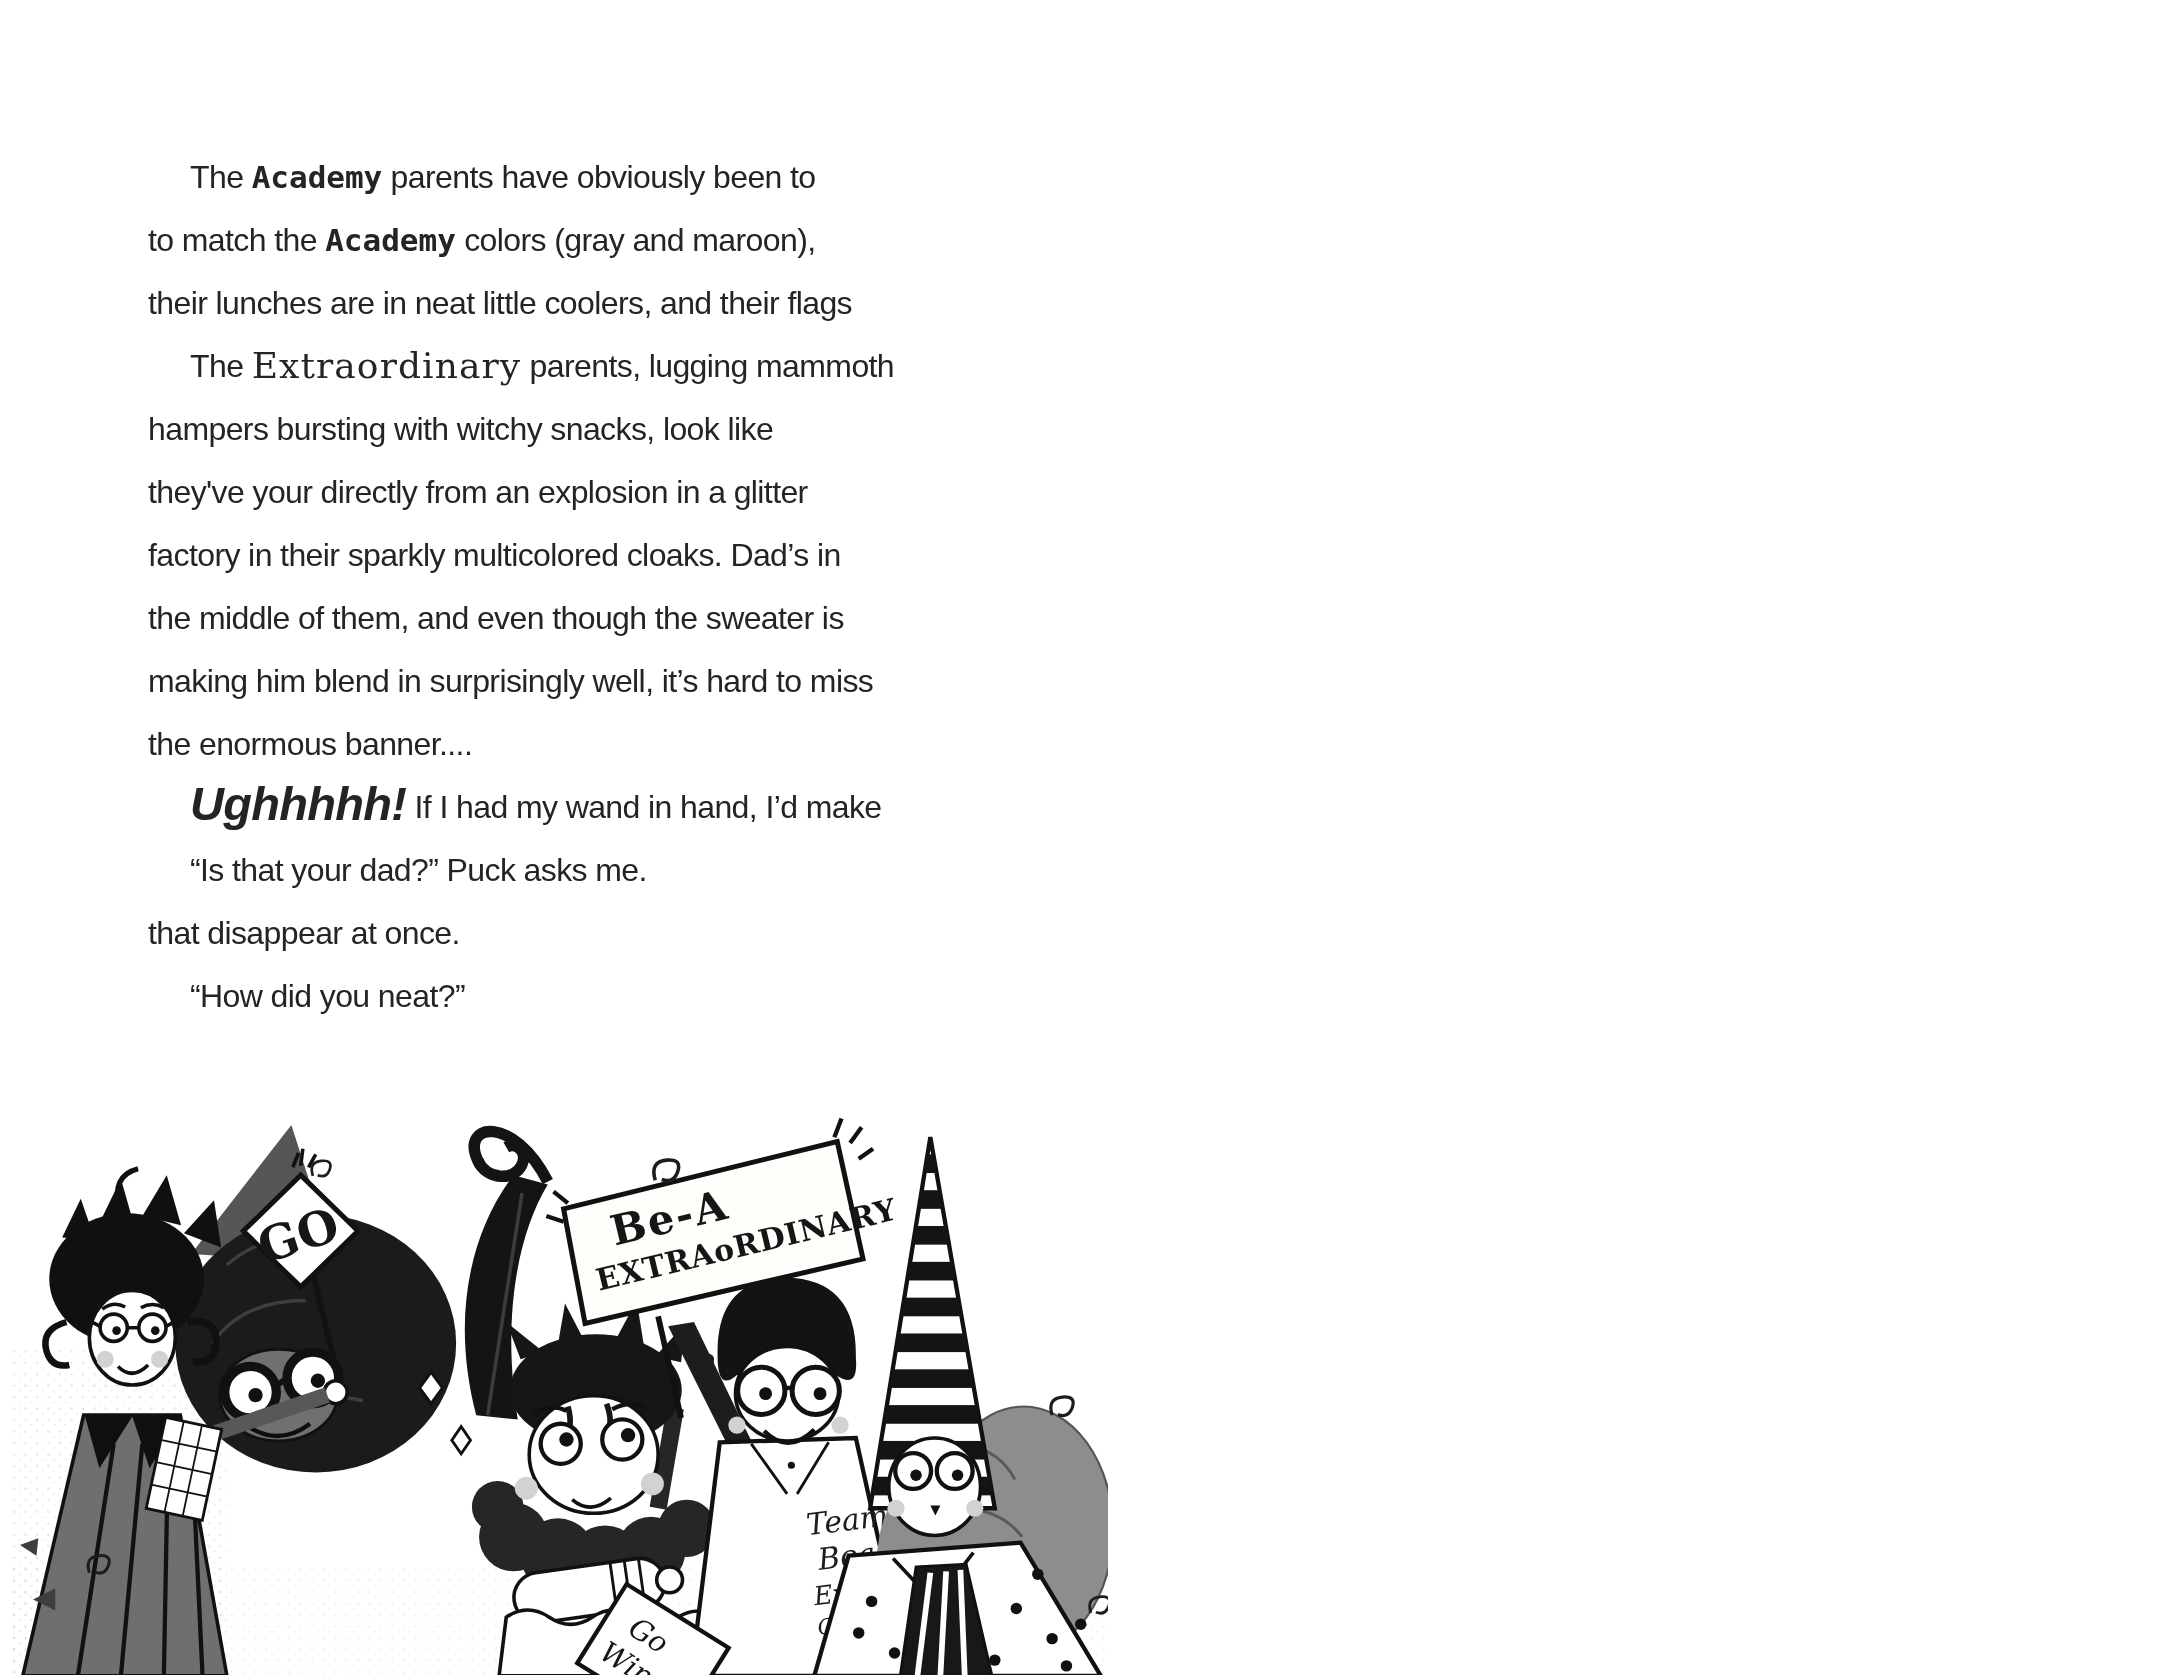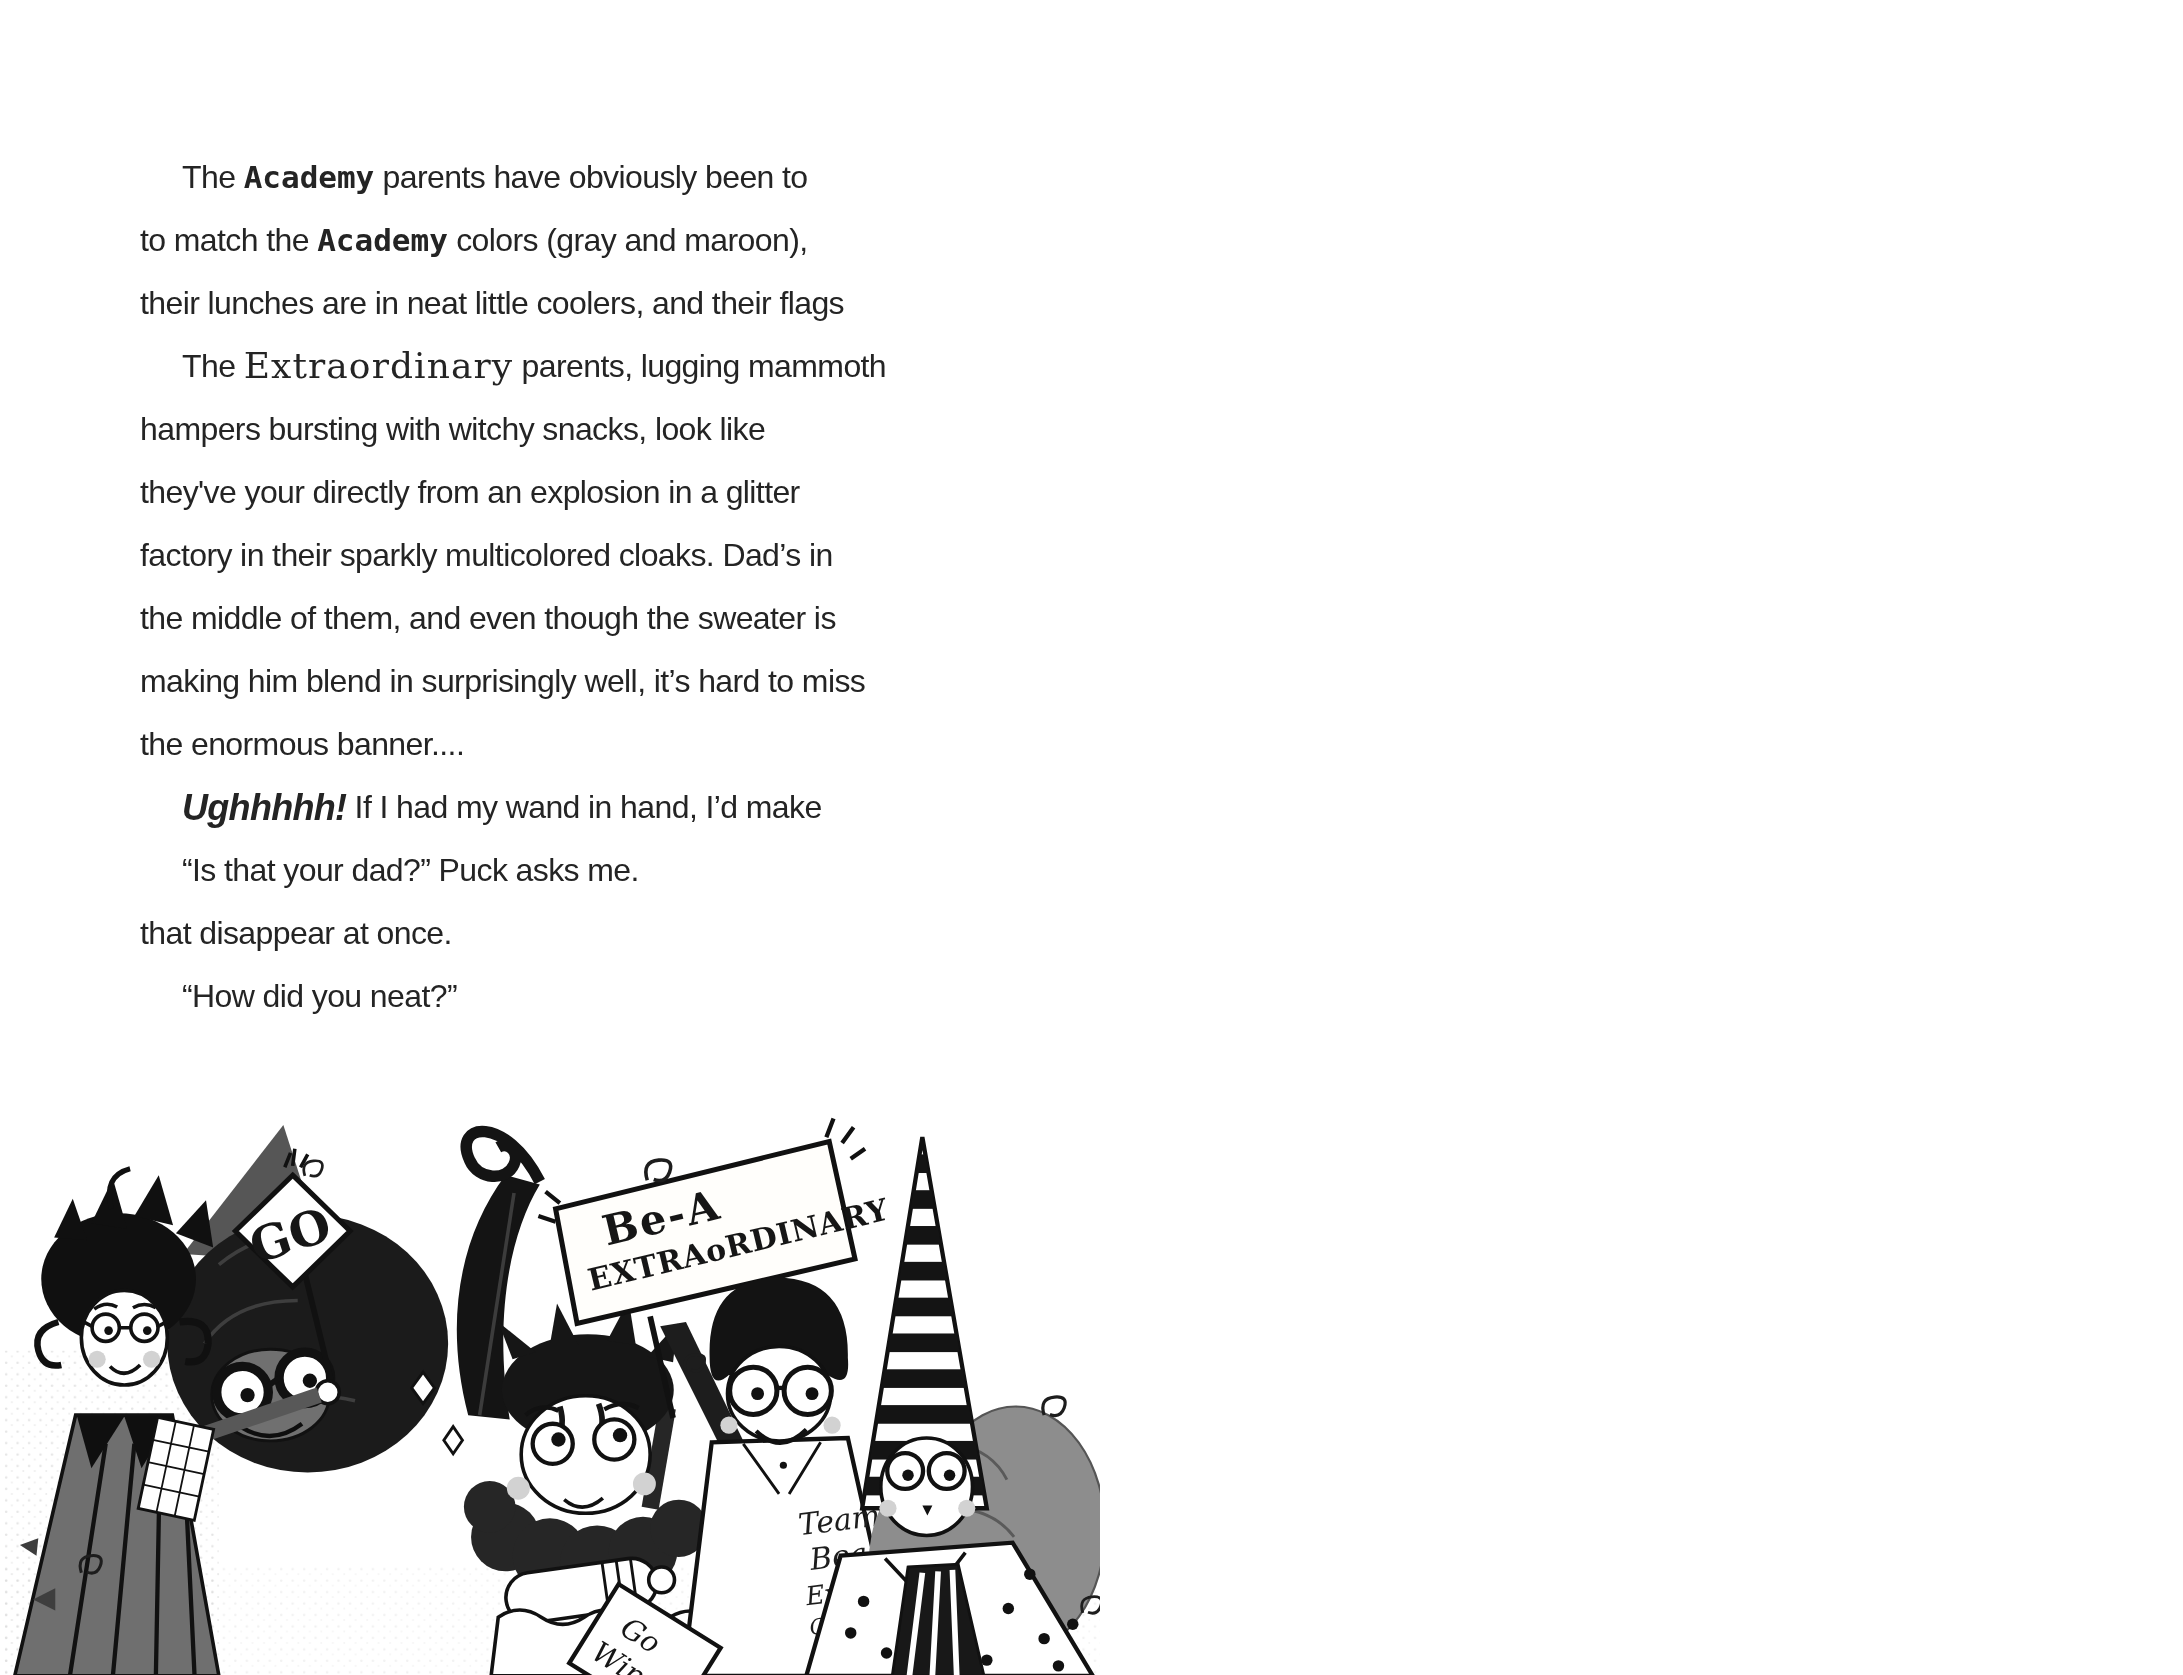--- a/index.html
+++ b/index.html
@@ -1,33 +1,33 @@
 <!DOCTYPE html>
 <html style="font-size:11.5px"><head>
 <meta charset="utf-8">
 <style>
   html,body{margin:0;padding:0;}
   body{
     width:2183px;height:1675px;position:relative;background:#ffffff;
     font-family:"Liberation Sans", sans-serif;overflow:hidden;
   }
   .page{position:absolute;top:0;height:1675px;background:transparent;}
-  #page-left{left:4px;width:1092px;}
+  #page-left{left:12px;width:1092px;}
   #page-right{left:1092px;width:1092px;}
   .text-block{position:absolute;top:146px;color:#222;}
   #text-left{left:136px;width:860px;}
   .line{
     height:63px;line-height:63px;white-space:nowrap;
     font-size:32px;letter-spacing:-0.6px;color:#242424;
   }
   .line.indent{padding-left:42px;}
   
   .sA{font-family:"DejaVu Sans Mono", monospace;font-weight:700;font-size:31px;letter-spacing:0;}
   .sX{font-family:"DejaVu Serif", serif;font-size:36px;letter-spacing:1.1px;line-height:0;vertical-align:-1.4px;}
-  .sU{font-weight:700;font-style:italic;font-size:36px;line-height:0;vertical-align:-2.1px;letter-spacing:-0.7px;}
+  .sU{font-weight:700;font-style:italic;font-size:47px;line-height:0;vertical-align:-2.1px;letter-spacing:-0.7px;}
   .illus{position:absolute;}
   #illus-left{left:0;top:1107px;width:1096px;height:569px;}
   .nav-arrow{
     position:absolute;color:#3e3e3e;font-size:29px;line-height:1;
     font-family:"DejaVu Sans", sans-serif;cursor:pointer;user-select:none;
   }
   #nav-arrow-1{left:20px;top:1533px;font-size:23px;transform:rotate(6deg);}
   #nav-arrow-2{left:33px;top:1583px;font-size:29px;}
   svg text{font-family:"DejaVu Serif", serif;}
 </style>

